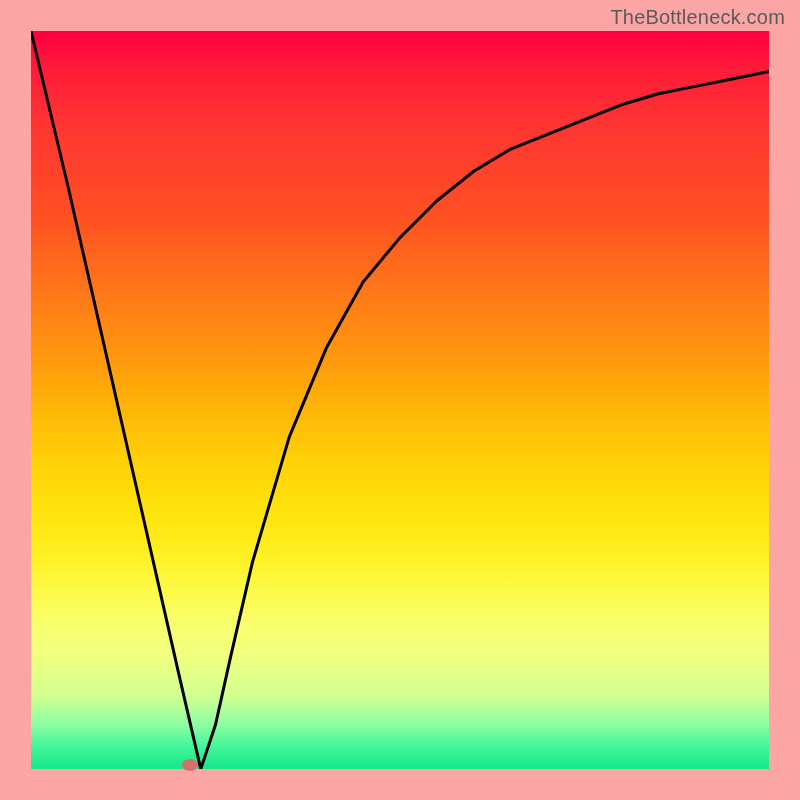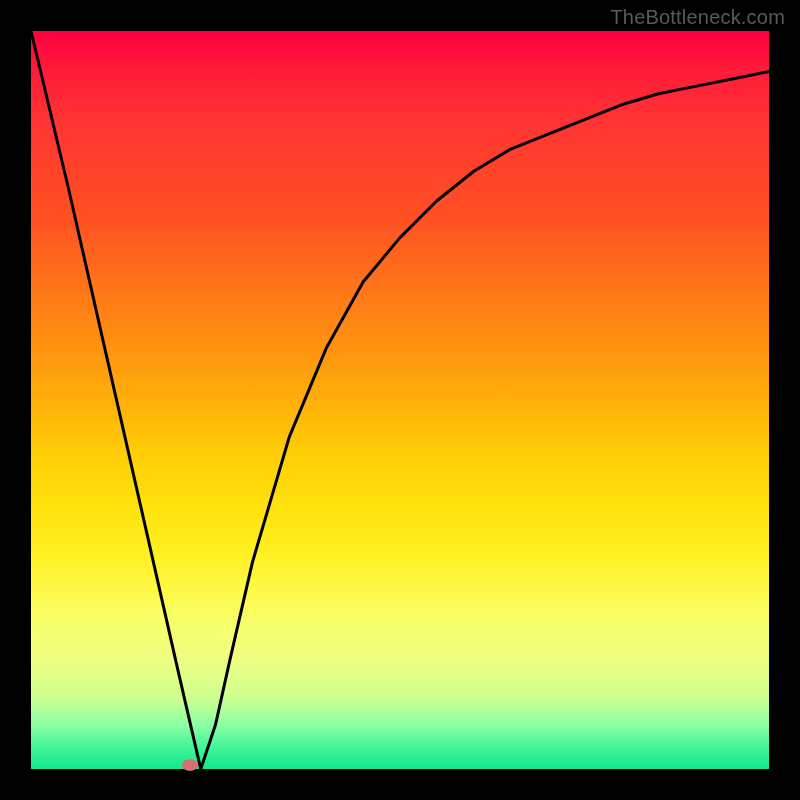--- a/index.html
+++ b/index.html
@@ -7,21 +7,21 @@
     padding: 0;
     background output: #000000;
     width: 800px;
     height: 800px;
     overflow: hidden;
     font-family: Arial, Helvetica, sans-serif;
   }
   .frame {
     width: 800px;
     height: 800px;
-    background: #000000;
+    background: #fca5a5;
     position: relative;
   }
   .plot-area {
     position: absolute;
     left: 31px;
     top: 31px;
     width: 738px;
     height: 738px;
     overflow: visible;
   }

